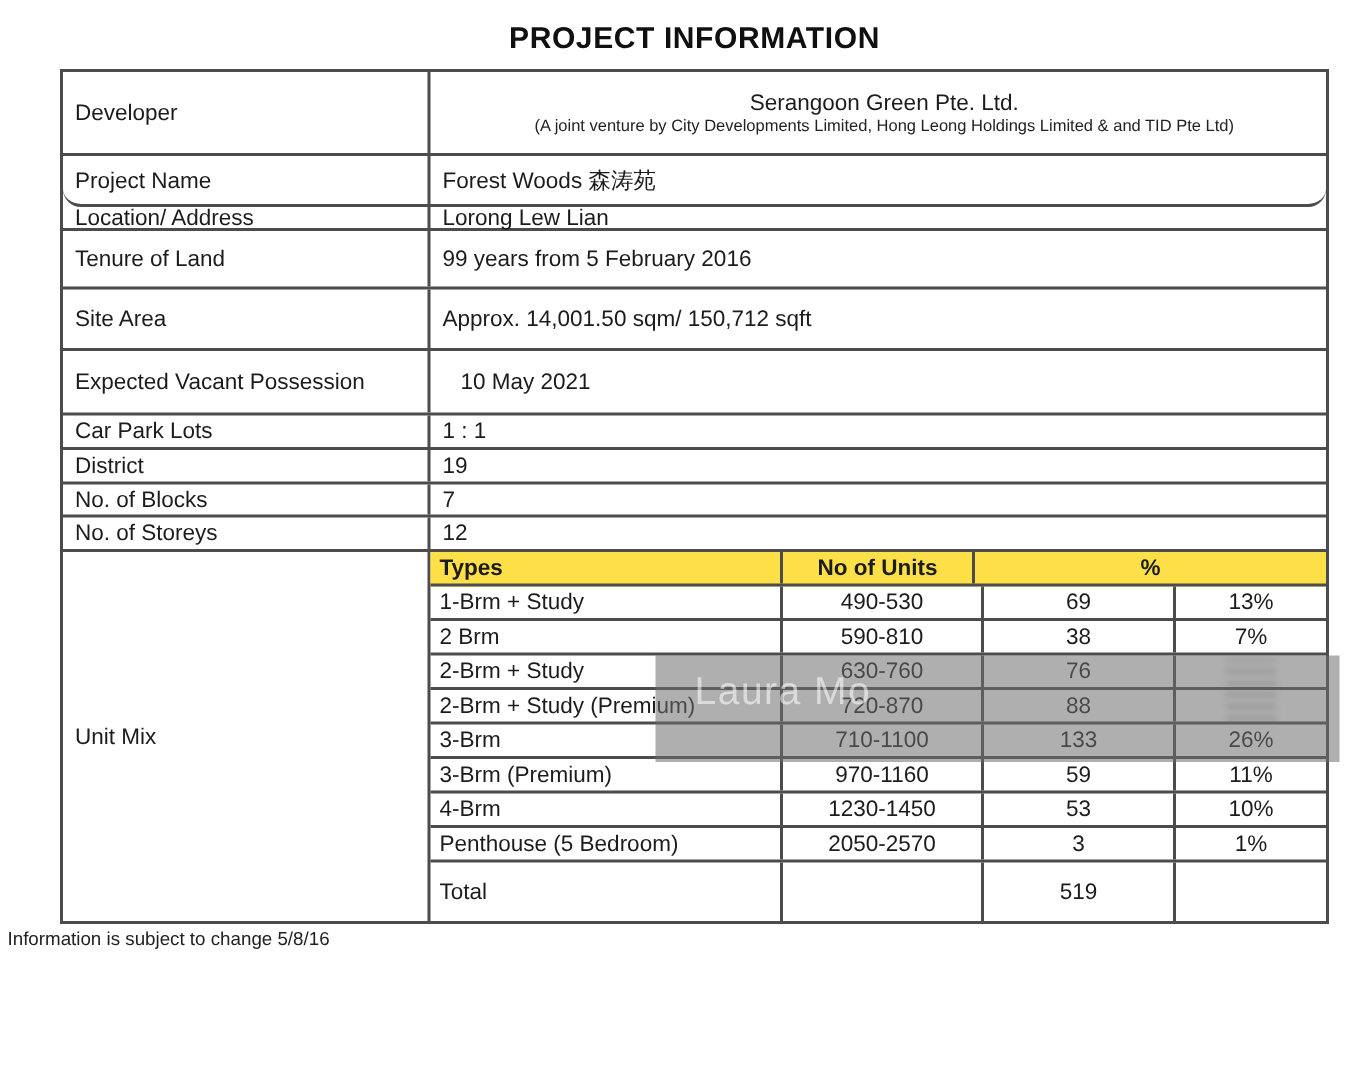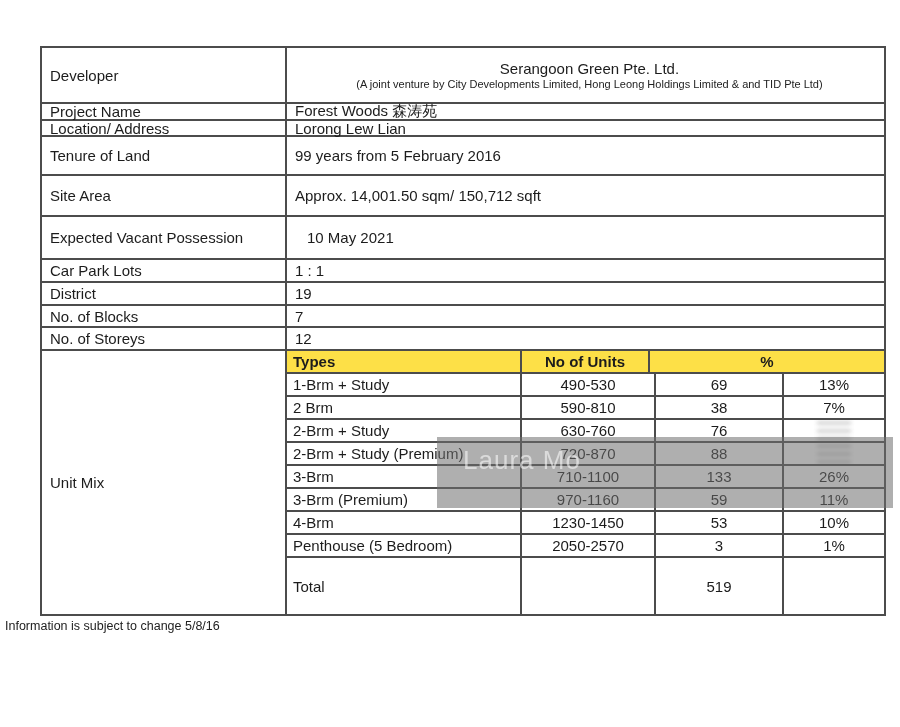--- a/index.html
+++ b/index.html
@@ -11,21 +11,21 @@
     position:absolute; top:15px; left:40px; width:846px;
     text-align:center; font-size:20px; font-weight:800;
     letter-spacing:0.4px; color:#101010;
   }
   .main-table {
     position:absolute; left:40px; top:46px; width:846px; height:570px;
     border:2px solid #4c4c4c; box-sizing:border-box;
     display:flex; flex-direction:column; font-size:15px;
   }
   .row { display:flex; border-bottom:2px solid #4c4c4c; box-sizing:border-box; }
-  .r0 { height:56px; } .r1 { height:17px; } .r2 { height:16px; }
+  .r0 { height:56px; } .r1 { height:34px;border-radius:12px; } .r2 { height:16px; }
   .r3 { height:39px; } .r4 { height:41px; } .r5 { height:43px;gap:12px; }
   .r6 { height:23px; } .r7 { height:23px; } .r8 { height:22px; }
   .r9 { height:23px; } .r10 { flex:1; border-bottom:none; }
   .cell { box-sizing:border-box; }
   .cell.label {
     width:245px; border-right:2px solid #4c4c4c;
     display:flex; align-items:center; padding-left:8px;
   }
   .cell.value { flex:1; display:flex; align-items:center; padding-left:8px; }
   .dev-value { flex-direction:column; align-items:flex-start; justify-content:center; }
@@ -61,20 +61,21 @@
   }
   .footer {
     position:absolute; left:5px; top:619px; font-size:12.5px; color:#222;text-align:right;
   }
 </style>
 </head>
 <body>
 
 <div class="page">
 
+  <div class="title">PROJECT INFORMATION</div>
 
   <div class="main-table">
 
     <div class="row r0">
       <div class="cell label">Developer</div>
       <div class="cell value dev-value">
         <div class="dev-line1">Serangoon Green Pte. Ltd.</div>
         <div class="dev-line2">(A joint venture by City Developments Limited, Hong Leong Holdings Limited &amp; and TID Pte Ltd)</div>
       </div>
     </div>

